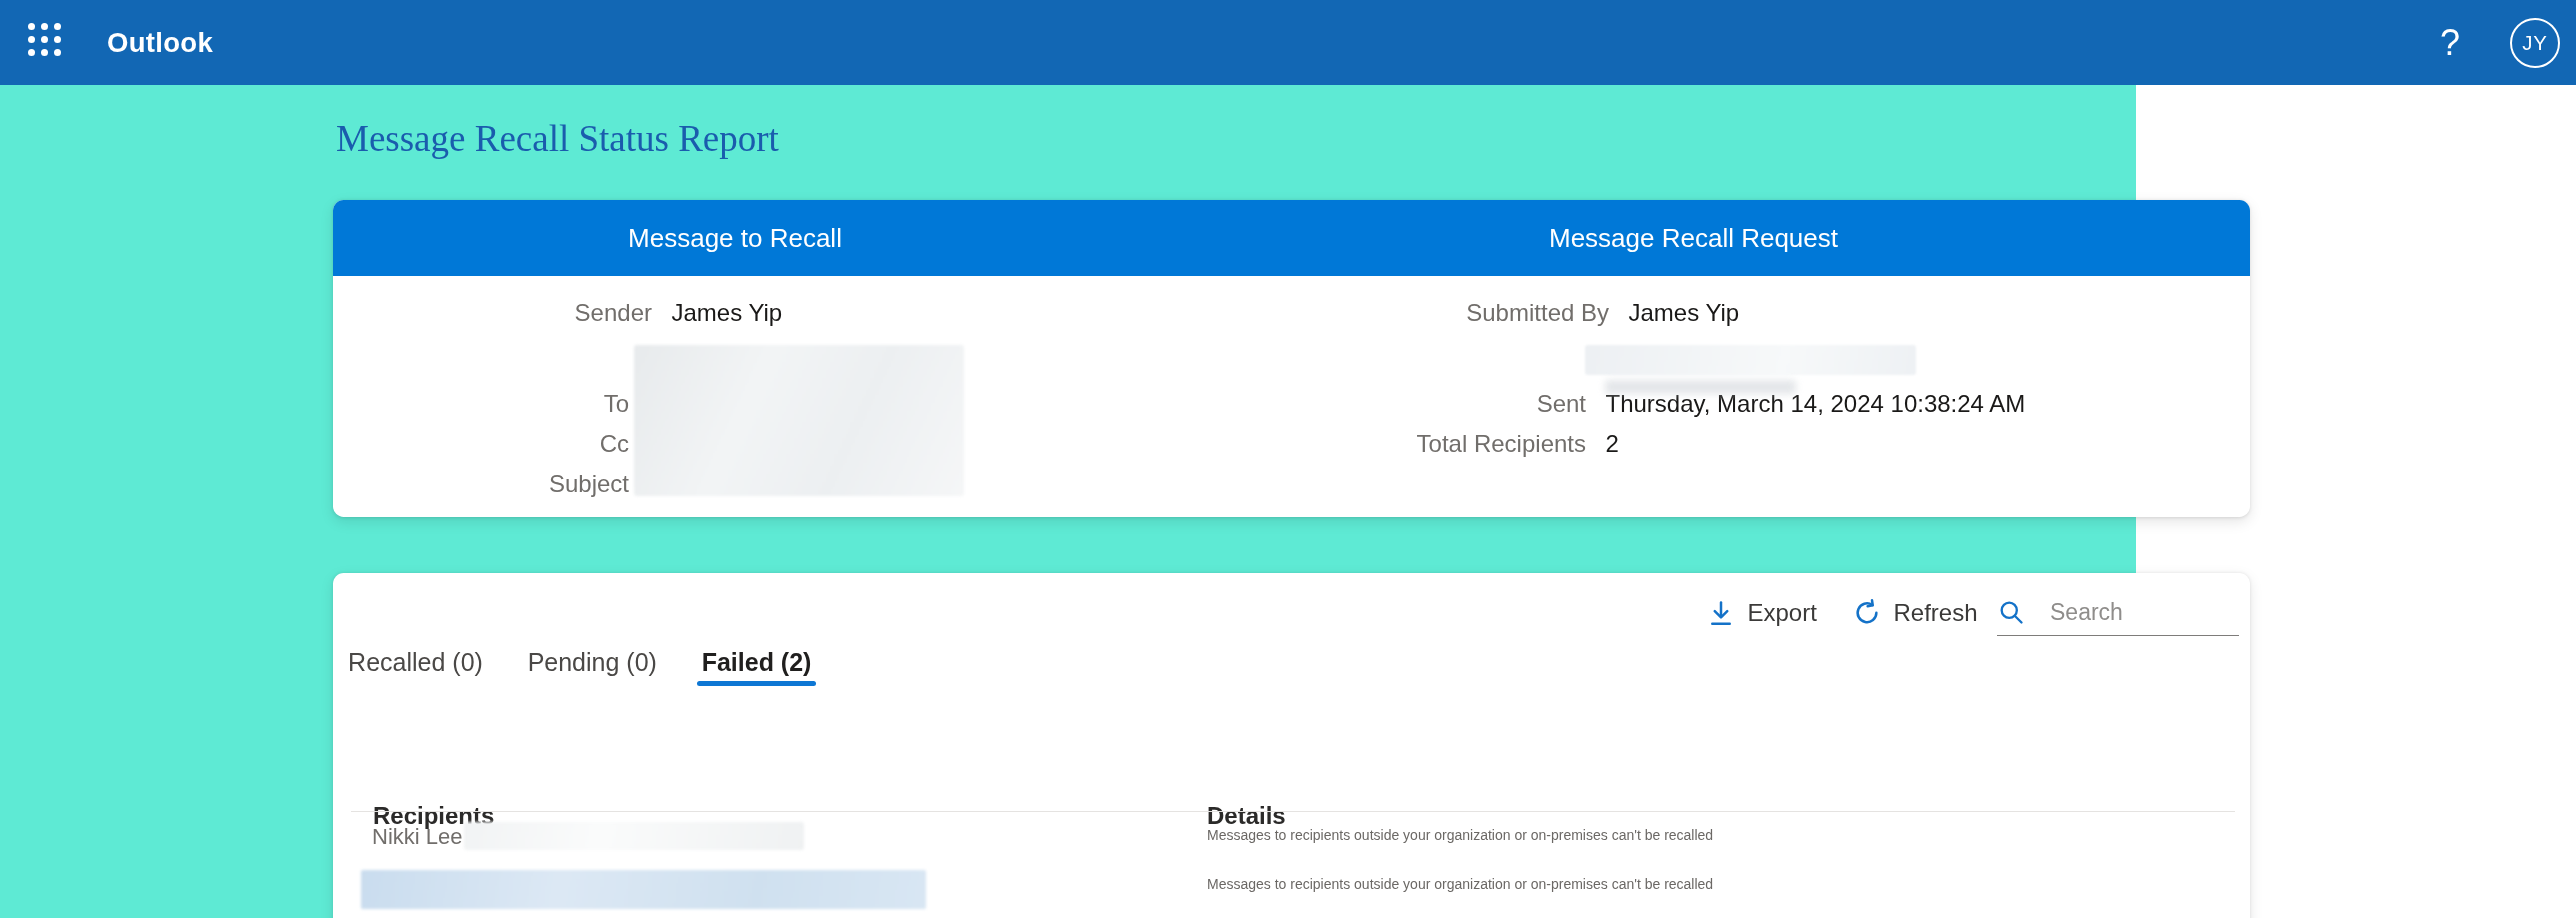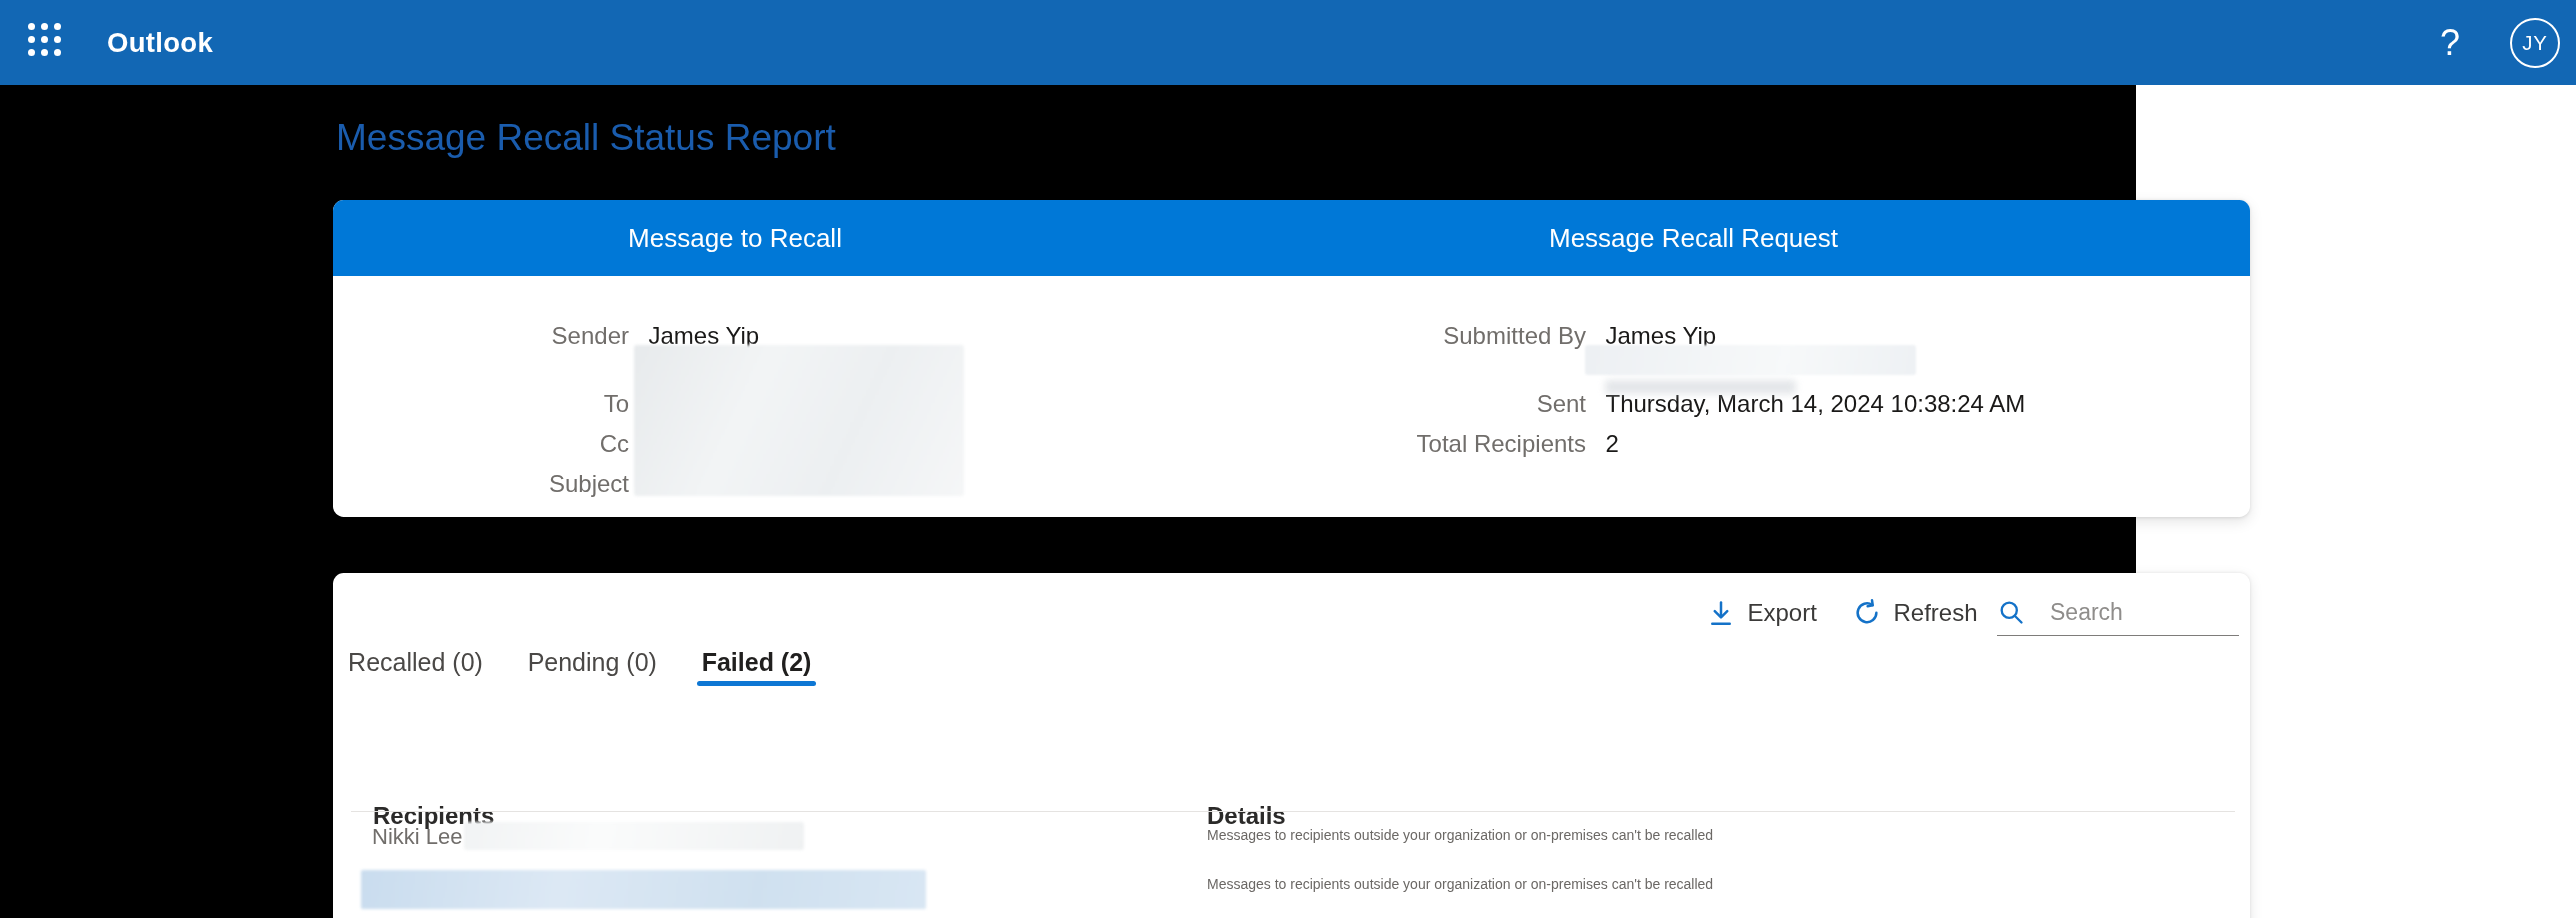--- a/index.html
+++ b/index.html
@@ -8,56 +8,56 @@
     --title:#1A5CAD;
     --accent:#0E77D4;
     --icon-blue:#1472C8;
     --label-gray:#716E6B;
     --value-dark:#1A1918;
     --muted:#6B6865;
   }
   *{box-sizing:border-box;margin:0;padding:0;}
   html,body{width:2576px;height:918px;overflow:hidden;background:#fff;
     font-family:"Liberation Sans","DejaVu Sans",sans-serif;}
-  .stage{position:relative;width:2136px;height:918px;background:#000000;}
+  .stage{position:relative;width:2136px;height:918px;background:#5eead4;}
 
   
   .topbar{position:absolute;left:0;top:0;width:2576px;height:85px;
     background:var(--topbar);display:flex;align-items:center;}
   .waffle{position:absolute;left:27.5px;top:23px;width:39px;height:39px;
     display:grid;grid-template-columns:repeat(3,7px);grid-template-rows:repeat(3,7px);
     gap:6.2px;background:none;border:none;cursor:pointer;padding:0;}
   .waffle i{width:7px;height:7px;border-radius:50%;background:#fff;display:block;}
   .app-title{position:absolute;left:107px;top:0;height:85px;display:flex;align-items:center;
     color:#fff;font-size:27.5px;font-weight:700;letter-spacing:0.3px;}
   .help-btn{position:absolute;left:2427px;top:0;height:85px;width:46px;background:none;border:none;
     color:#fff;font-size:36px;font-weight:400;cursor:pointer;display:flex;align-items:center;justify-content:center;}
   .avatar{position:absolute;left:2510px;top:18px;width:50px;height:50px;border-radius:50%;
     border:2.2px solid #fff;background:transparent;color:#fff;font-size:20.4px;letter-spacing:0.9px;
     display:flex;align-items:center;justify-content:center;cursor:pointer;}
 
   
   .page-title{position:absolute;left:336px;top:117px;font-size:37px;font-weight:400;
-    color:var(--title);}
+    color:var(--title);font-family:Liberation Serif, serif;}
 
   
   .card{position:absolute;left:333px;width:1917px;background:#fff;border-radius:10.7px;
     box-shadow:0 0.9px 3.6px rgba(0,0,0,.10),0 4.4px 14px rgba(0,0,0,.10);}
   .card1{top:200px;height:317px;}
   .card1-header{position:absolute;left:0;top:0;width:100%;height:76px;
     background:var(--card-header);border-radius:10.7px 10.7px 0 0;
     display:grid;grid-template-columns:804px 1fr;}
   .hdr-cell{display:flex;align-items:center;justify-content:center;color:#fff;font-size:26px;}
 
   .frow{position:absolute;display:flex;font-size:24px;line-height:32px;white-space:nowrap;}
   .frow .flabel{display:inline-block;text-align:right;color:var(--label-gray);}
   .frow .fvalue{margin-left:19.5px;color:var(--value-dark);}
   .frow.left{left:0;}   .frow.left .flabel{width:296px;}
   .frow.right{left:804px;} .frow.right .flabel{width:449px;}
-  .row-a{top:120px;} .row-b{top:188px;} .row-c{top:228px;} .row-d{top:268px;}
+  .row-a{top:97px;margin-left:23px;} .row-b{top:188px;} .row-c{top:228px;} .row-d{top:268px;}
 
   .redact{position:absolute;border-radius:2.7px;}
   .redact-left{left:301px;top:145px;width:330px;height:151px;filter:blur(1.8px);
     background:linear-gradient(115deg,#e7eaec 0%,#f2f4f5 35%,#eceff1 65%,#f5f6f7 100%);}
   .redact-right{left:1252px;top:145px;width:331px;height:30px;filter:blur(1.3px);
     background:linear-gradient(100deg,#edf0f3,#f7f9fa 60%,#eef1f4);}
   .redact-streak{left:1272px;top:180px;width:191px;height:14px;filter:blur(3.6px);
     background:#ced3d8;opacity:.55;}
 
   

